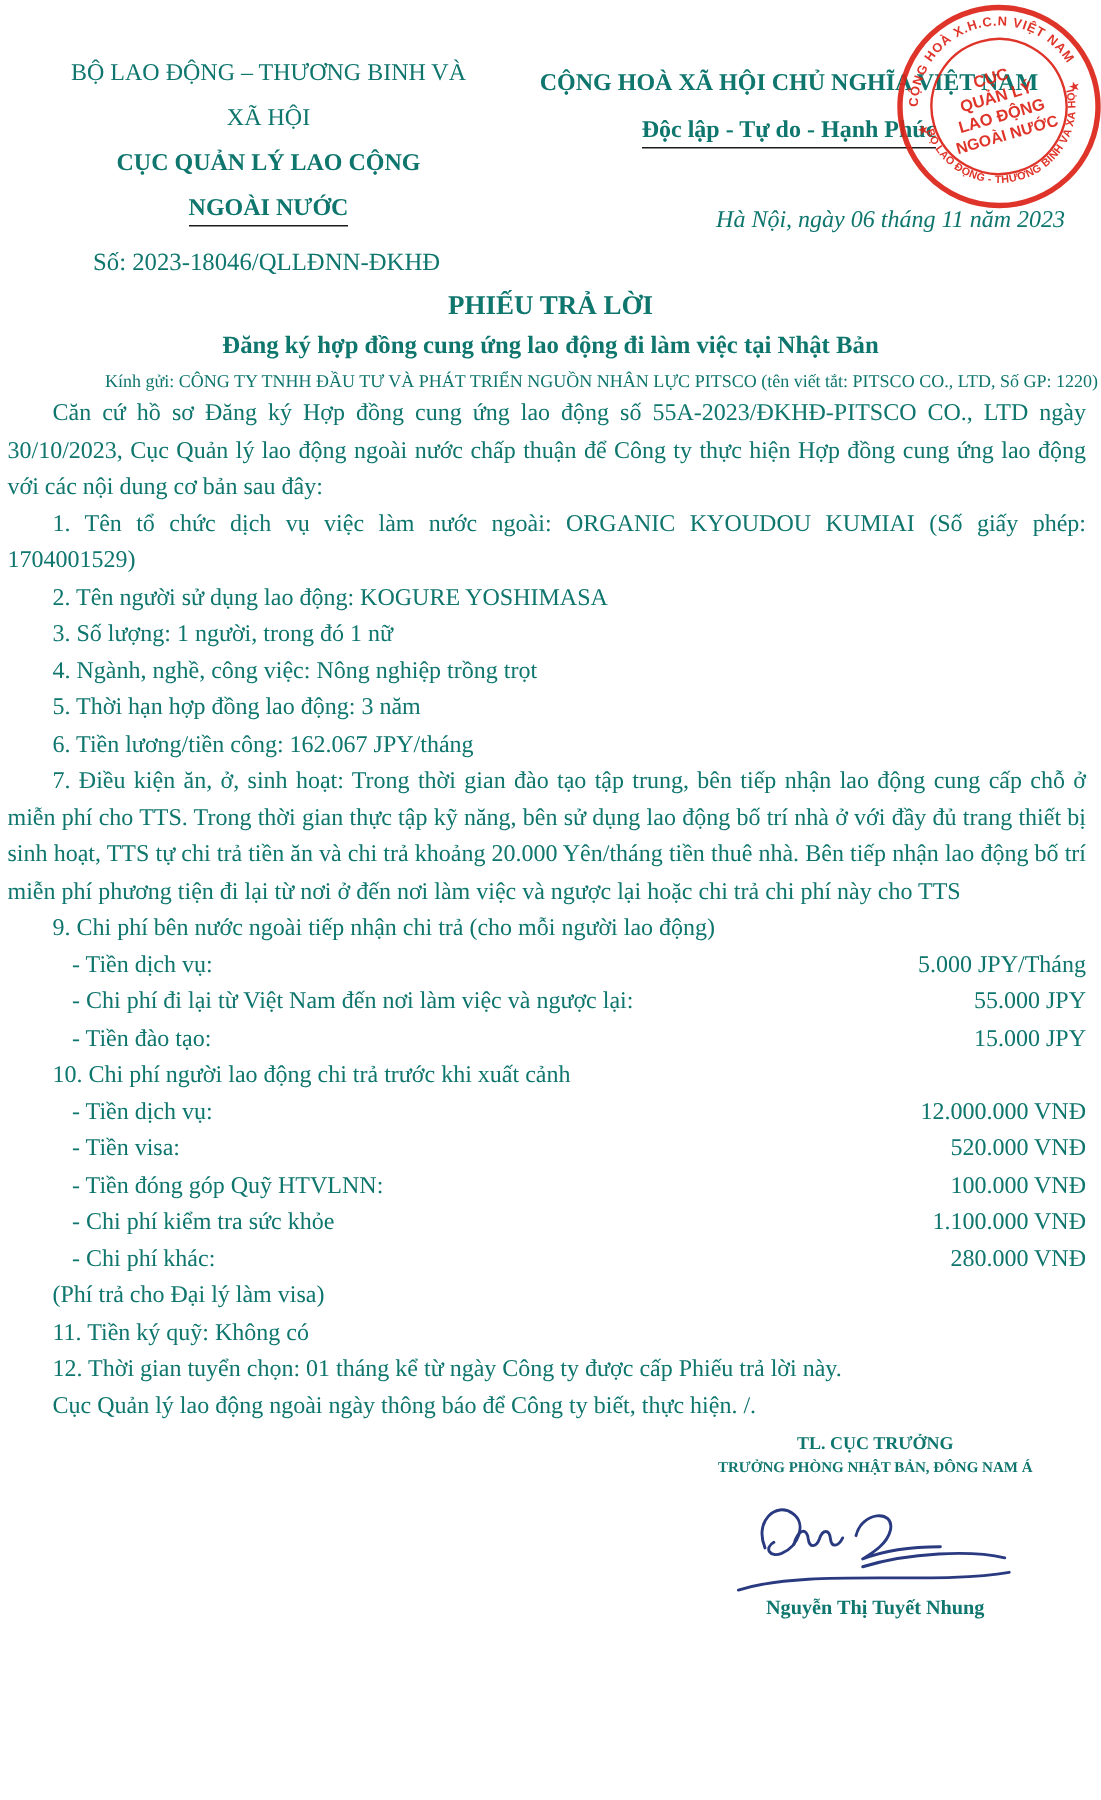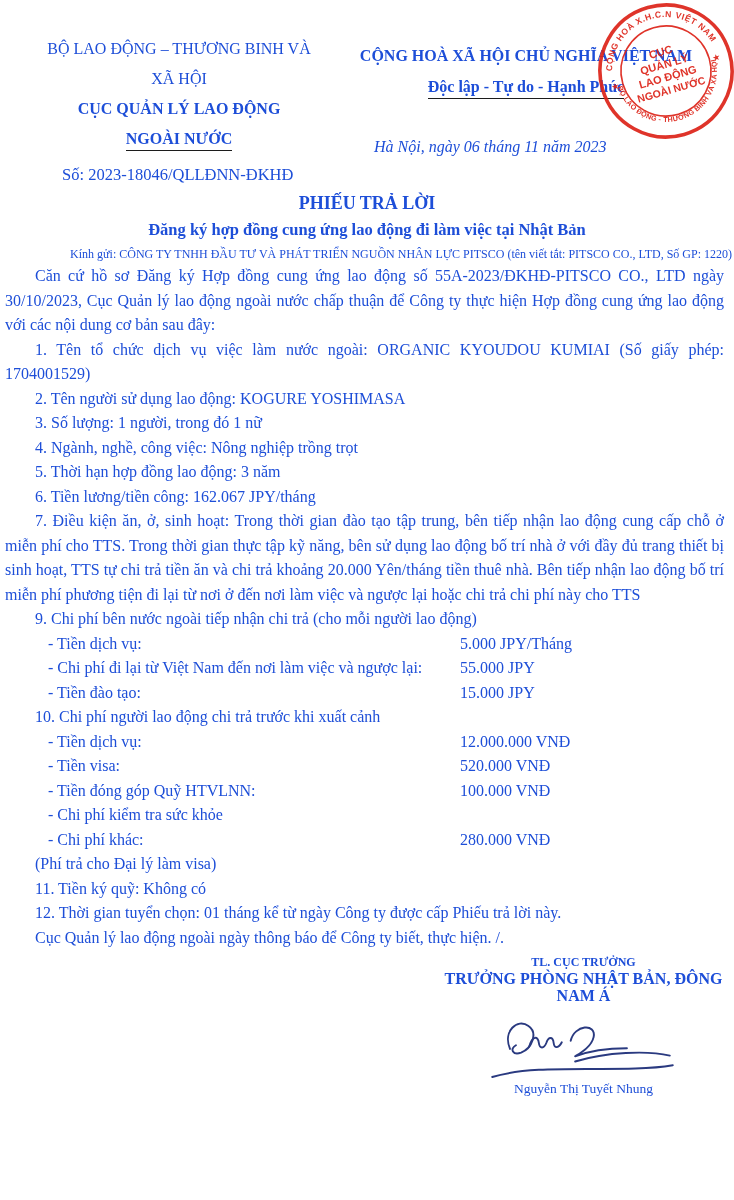--- a/index.html
+++ b/index.html
@@ -1,72 +1,72 @@
 <!DOCTYPE html>
 <html><head>
 <meta charset="utf-8">
 <style>
   html,body { margin:0; padding:0; background:#ffffff; }
   .page {
     position:relative; width:734px; height:1200px; margin:0 auto;
     background:#ffffff; overflow:hidden;
     font-family:"Liberation Serif","DejaVu Serif",serif;
-    color:#1d4ed8; font-size:16px;
+    color:#0f766e; font-size:16px;
   }
   
   .header-area { position:relative; height:190px; }
   .header-left {
     position:absolute; left:18px; top:34px; width:322px;
     text-align:center; line-height:30px; font-size:16px;
   }
   .hl-bold { font-weight:bold; }
   .u {
     display:inline-block; line-height:20px; padding-bottom:1px;
     border-bottom:1.6px solid #1c1c1c;
   }
   .header-right {
     position:absolute; left:344px; top:40px; width:364px;
     text-align:center; line-height:31px; font-weight:bold; font-size:16px;
   }
   .date-line {
     position:absolute; left:374px; top:138px; width:336px;
-    text-align:left; font-style:italic; font-size:16px;
+    text-align:right; font-style:italic; font-size:16px;
   }
   .doc-number { position:absolute; left:62px; top:165px; font-size:16.5px; }
   .stamp { position:absolute; right:-3px; top:0px; width:142px; height:142px; opacity:.92; }
   .stamp text { font-family:"Liberation Sans","DejaVu Sans",sans-serif; font-weight:bold; }
   
   .title  { text-align:center; font-weight:bold; font-size:18px; line-height:26px;font-family:Liberation Serif, serif; }
   .subtitle { text-align:center; font-weight:bold; font-size:16.5px; line-height:28px; }
   .recipient { text-align:right; font-size:12px; line-height:20px; padding:0 2px; }
   .para {
     margin:0; padding:0 10px 0 5px; text-align:justify;
     text-indent:30px; line-height:24.5px;
   }
   .fee-row { display:flex; padding-left:48px; padding-right:10px; line-height:24.5px; }
   .fee-label { flex:0 0 412px; }
-  .fee-value { flex:1; }
+  .fee-value { flex:1;text-align:right; }
   .note-row { padding-left:35px; line-height:24.5px; }
   
   .sig-block { margin:4px 0 0 437px; width:293px; text-align:center; }
   .sig-title { font-weight:bold; font-size:12px; line-height:16px; }
-  .sig-dept  { font-weight:bold; font-size:16px; line-height:17px; }
+  .sig-dept  { font-weight:bold; font-size:10px; line-height:17px; }
   .sig-svg   { display:block; margin:2px auto 0 auto; }
-  .sig-name  { font-weight:normal; font-size:13.5px; line-height:18px; }
+  .sig-name  { font-weight:bold; font-size:13.5px; line-height:18px; }
 </style>
 </head>
 <body>
 
 <div class="page">
 
   <div class="header-area">
     <div class="header-left">
       <div>BỘ LAO ĐỘNG – THƯƠNG BINH VÀ</div>
       <div>XÃ HỘI</div>
-      <div class="hl-bold">CỤC QUẢN LÝ LAO ĐỘNG</div>
+      <div class="hl-bold">CỤC QUẢN LÝ LAO CỘNG</div>
       <div class="hl-bold"><span class="u">NGOÀI NƯỚC</span></div>
     </div>
     <div class="header-right">
       <div>CỘNG HOÀ XÃ HỘI CHỦ NGHĨA VIỆT NAM</div>
       <div><span class="u">Độc lập - Tự do - Hạnh Phúc</span></div>
     </div>
     <div class="date-line">Hà Nội, ngày 06 tháng 11 năm 2023</div>
     <div class="doc-number">Số: 2023-18046/QLLĐNN-ĐKHĐ</div>
 
     <svg class="stamp" viewBox="0 0 142 142">
@@ -129,20 +129,21 @@
   <div class="fee-row">
     <span class="fee-label">- Tiền visa:</span>
     <span class="fee-value">520.000 VNĐ</span>
   </div>
   <div class="fee-row">
     <span class="fee-label">- Tiền đóng góp Quỹ HTVLNN:</span>
     <span class="fee-value">100.000 VNĐ</span>
   </div>
   <div class="fee-row">
     <span class="fee-label">- Chi phí kiểm tra sức khỏe</span>
+    <span class="fee-value">1.100.000 VNĐ</span>
   </div>
   <div class="fee-row">
     <span class="fee-label">- Chi phí khác:</span>
     <span class="fee-value">280.000 VNĐ</span>
   </div>
   <div class="note-row">(Phí trả cho Đại lý làm visa)</div>
 
   <p class="para">11. Tiền ký quỹ: Không có</p>
   <p class="para">12. Thời gian tuyển chọn: 01 tháng kể từ ngày Công ty được cấp Phiếu trả lời này.</p>
   <p class="para">Cục Quản lý lao động ngoài ngày thông báo để Công ty biết, thực hiện. /.</p>

